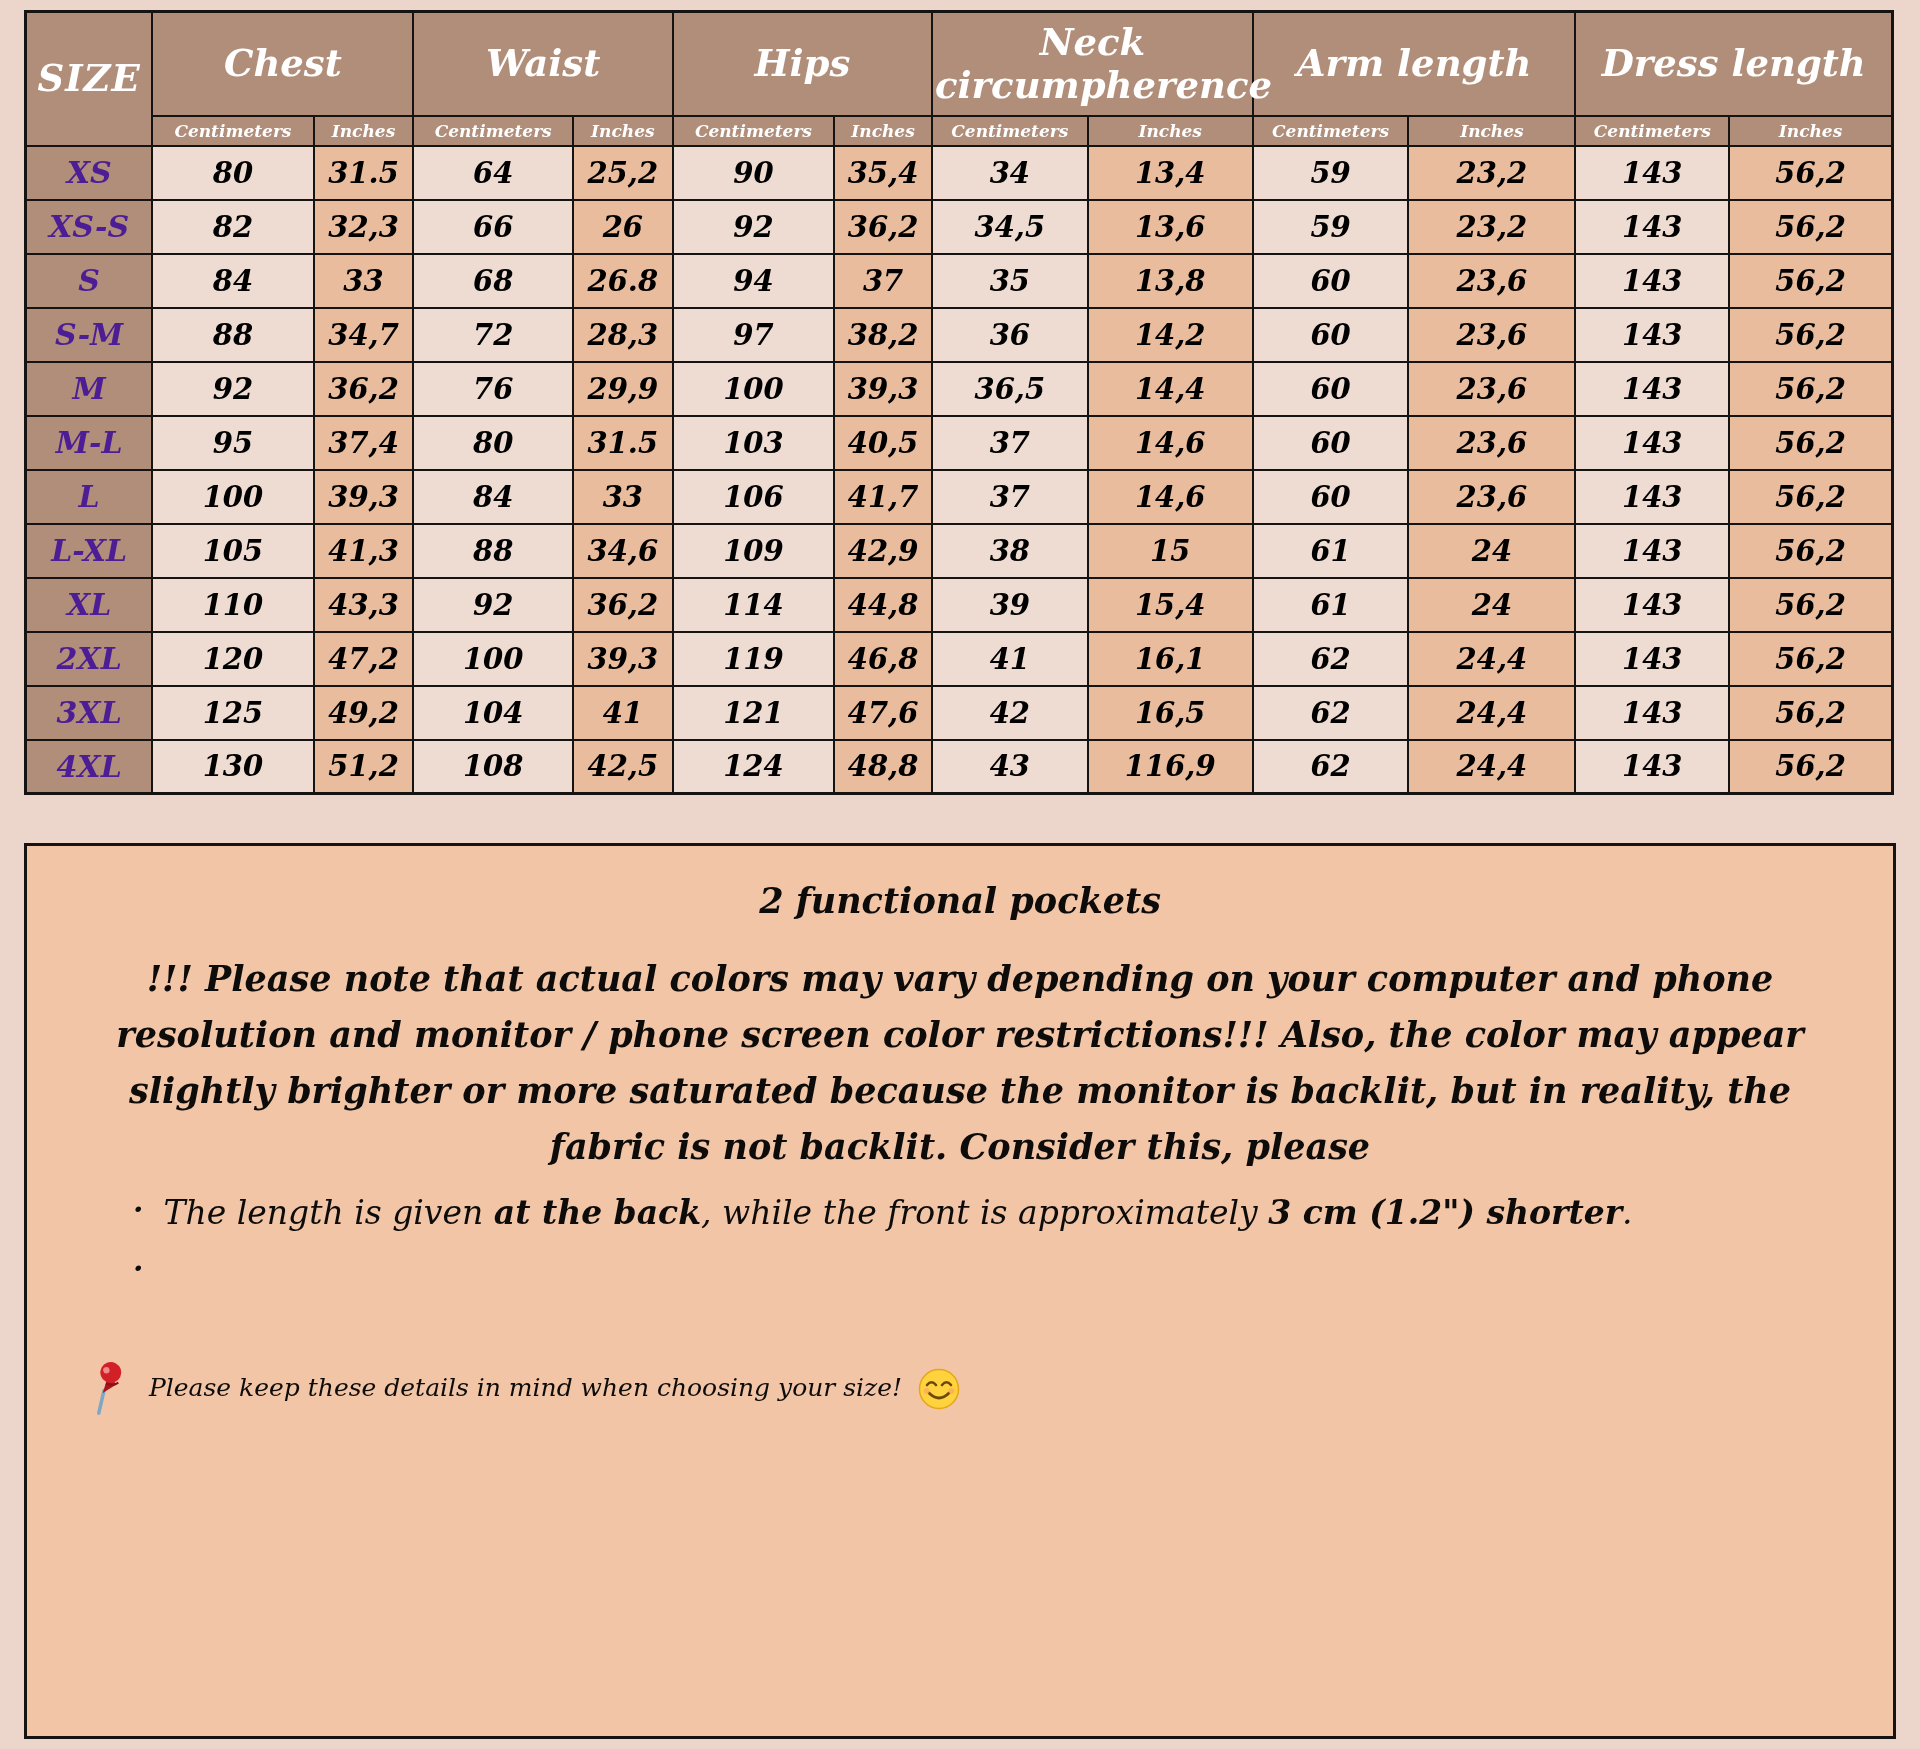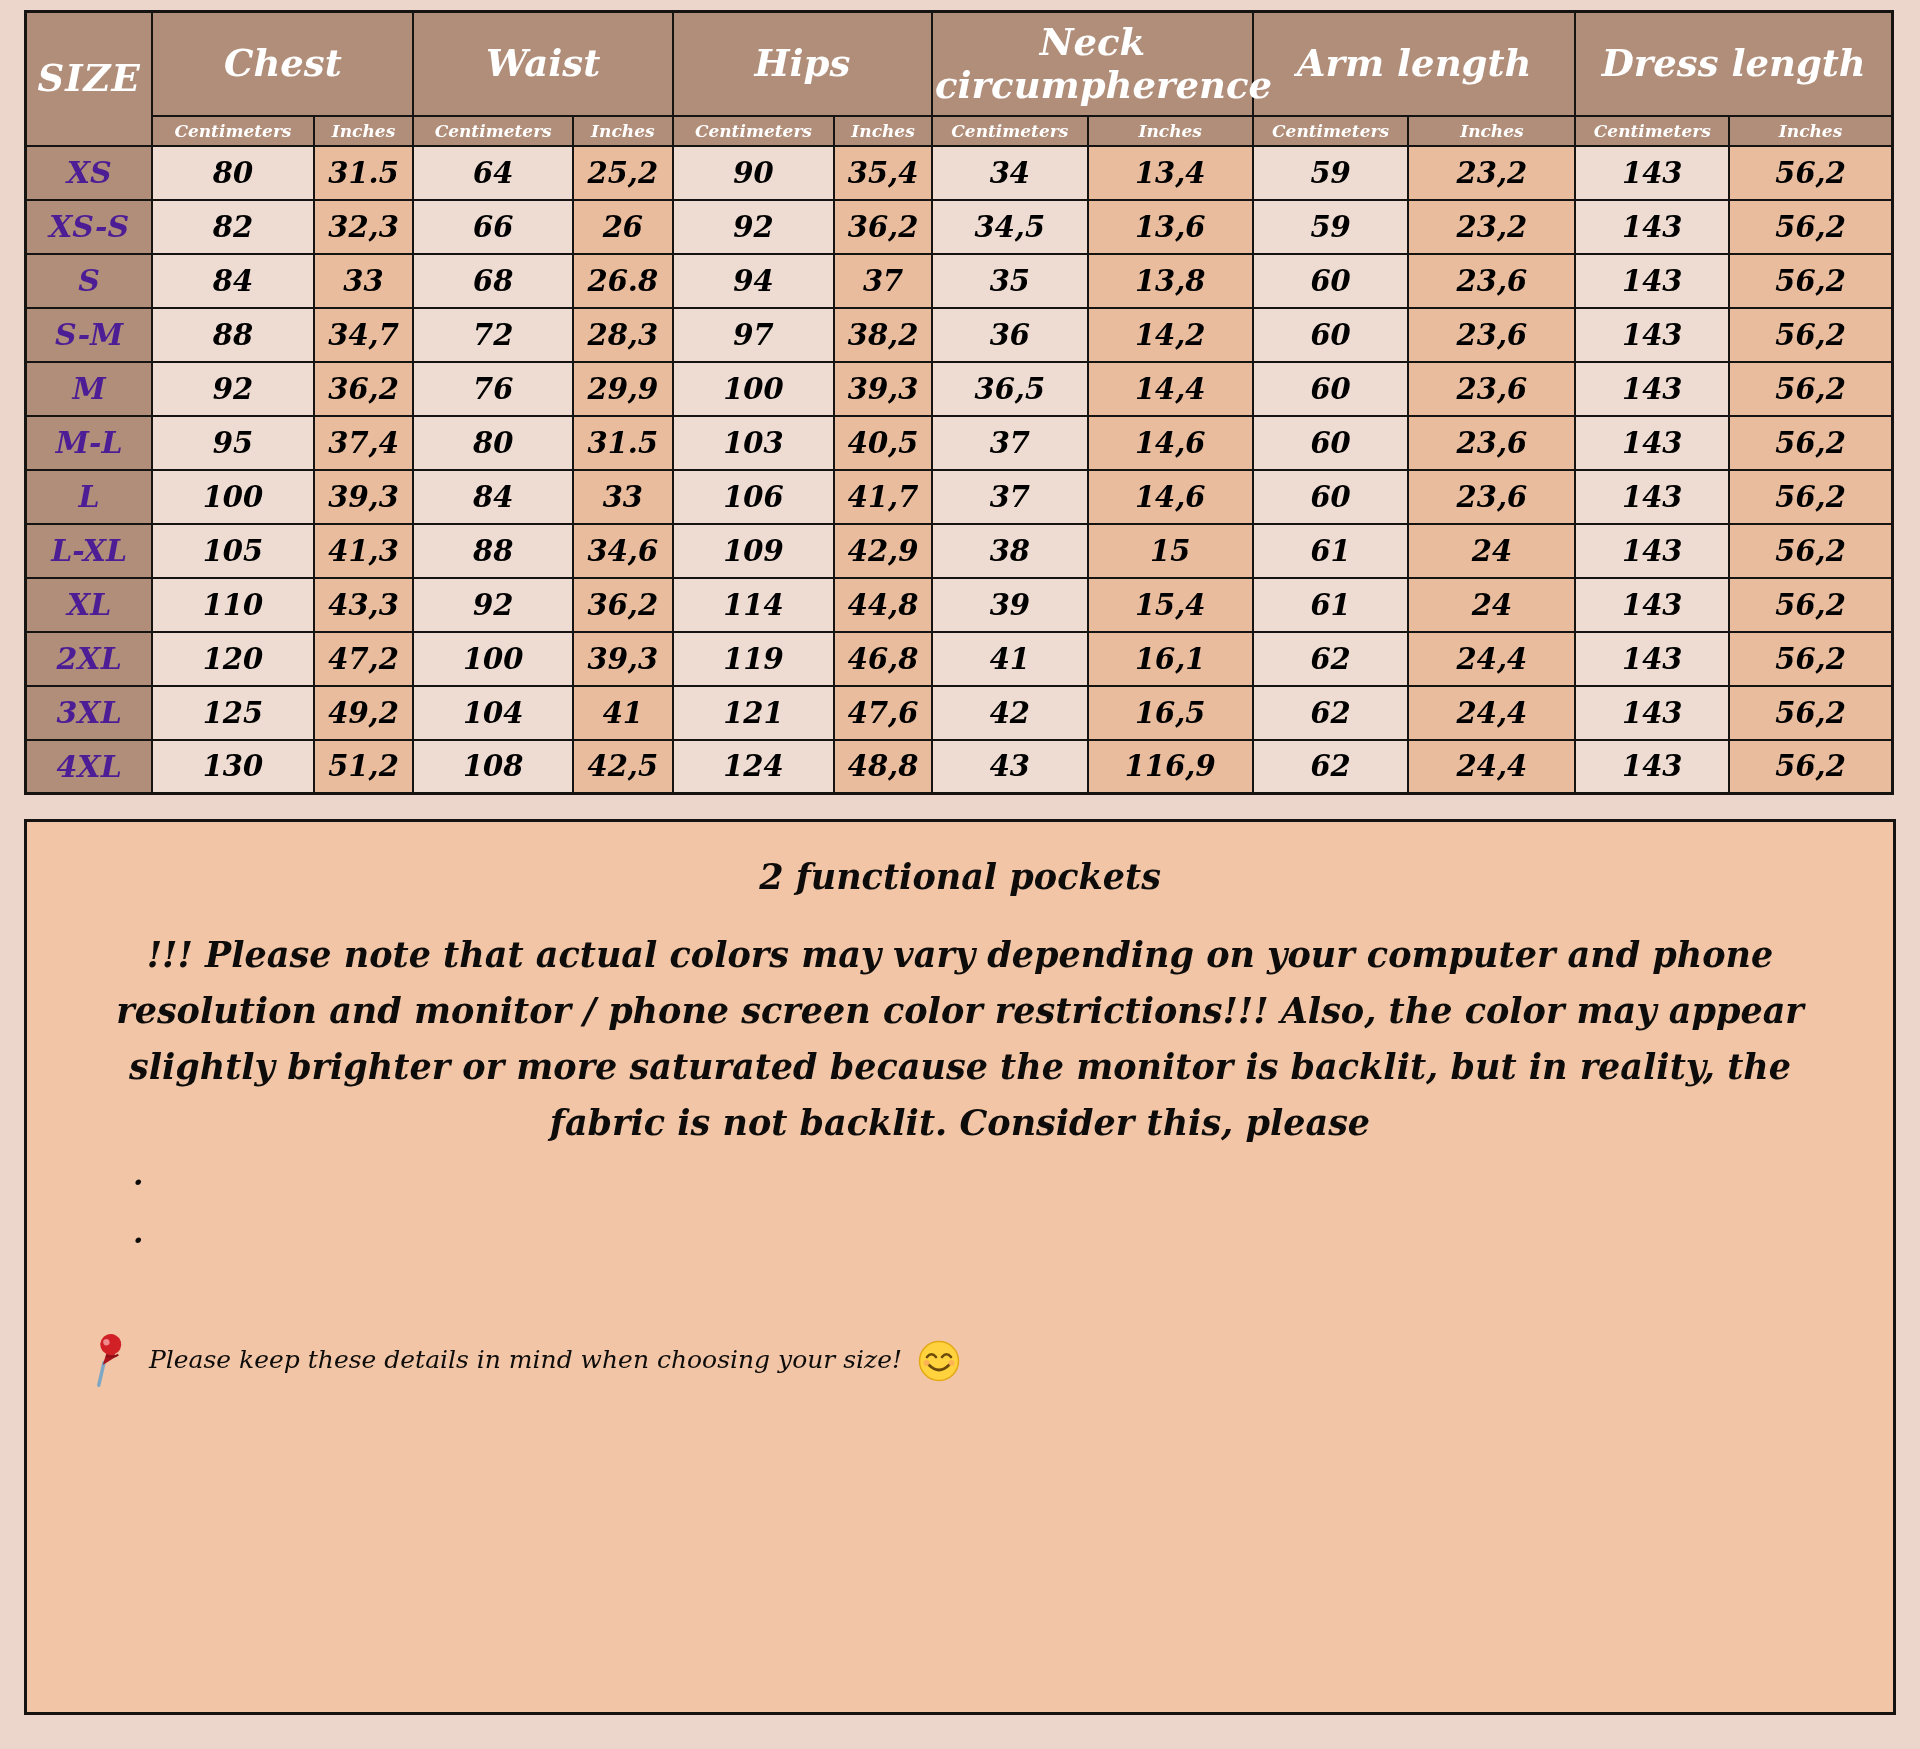--- a/index.html
+++ b/index.html
@@ -54,21 +54,21 @@
     font-style:italic;
     font-weight:600;
     font-size:29px;
     color:#000;
     height:54px;
   }
   tbody td.cm{background:var(--cm_bg);}
   tbody td.in{background:var(--in_bg);}
   
   .notes-box{
-    margin-top:24px;
+    margin-top:48px;
     width:1872px;
     min-height:896px;
     background:var(--box_bg);
     border:3px solid var(--line);
     padding:22px 64px 55px;
     font-style:italic;
   }
   .box-title{
     text-align:center;
     font-size:35px;
@@ -340,20 +340,21 @@
         </tr>
       </tbody>
   </table>
 
   <div class="notes-box">
     <div class="box-title">2 functional pockets</div>
     <div class="color-note">!!! Please note that actual colors may vary depending on your computer and phone resolution and monitor / phone screen color restrictions!!!  Also, the color may appear slightly brighter or more saturated because the monitor is backlit, but in reality, the fabric is not backlit. Consider this, please</div>
 
     <div class="bullet-line">
       <span class="bullet-dot">·</span>
+      <span><span>The length is given </span><span class="b">at the back</span><span>, while the front is approximately </span><span class="b">3 cm (1.2") shorter</span><span>.</span></span>
     </div>
     <div class="bullet-line">
       <span class="bullet-dot">·</span>
     </div>
 
     <div class="pin-line">
       <span class="pin-icon-wrap">
         <svg viewBox="0 0 56 58" width="56" height="58">
           <g transform="rotate(-18 28 29)">
             <path d="M14 52 L26 32" stroke="#7da7c4" stroke-width="3.5" stroke-linecap="round" fill="none"></path>

